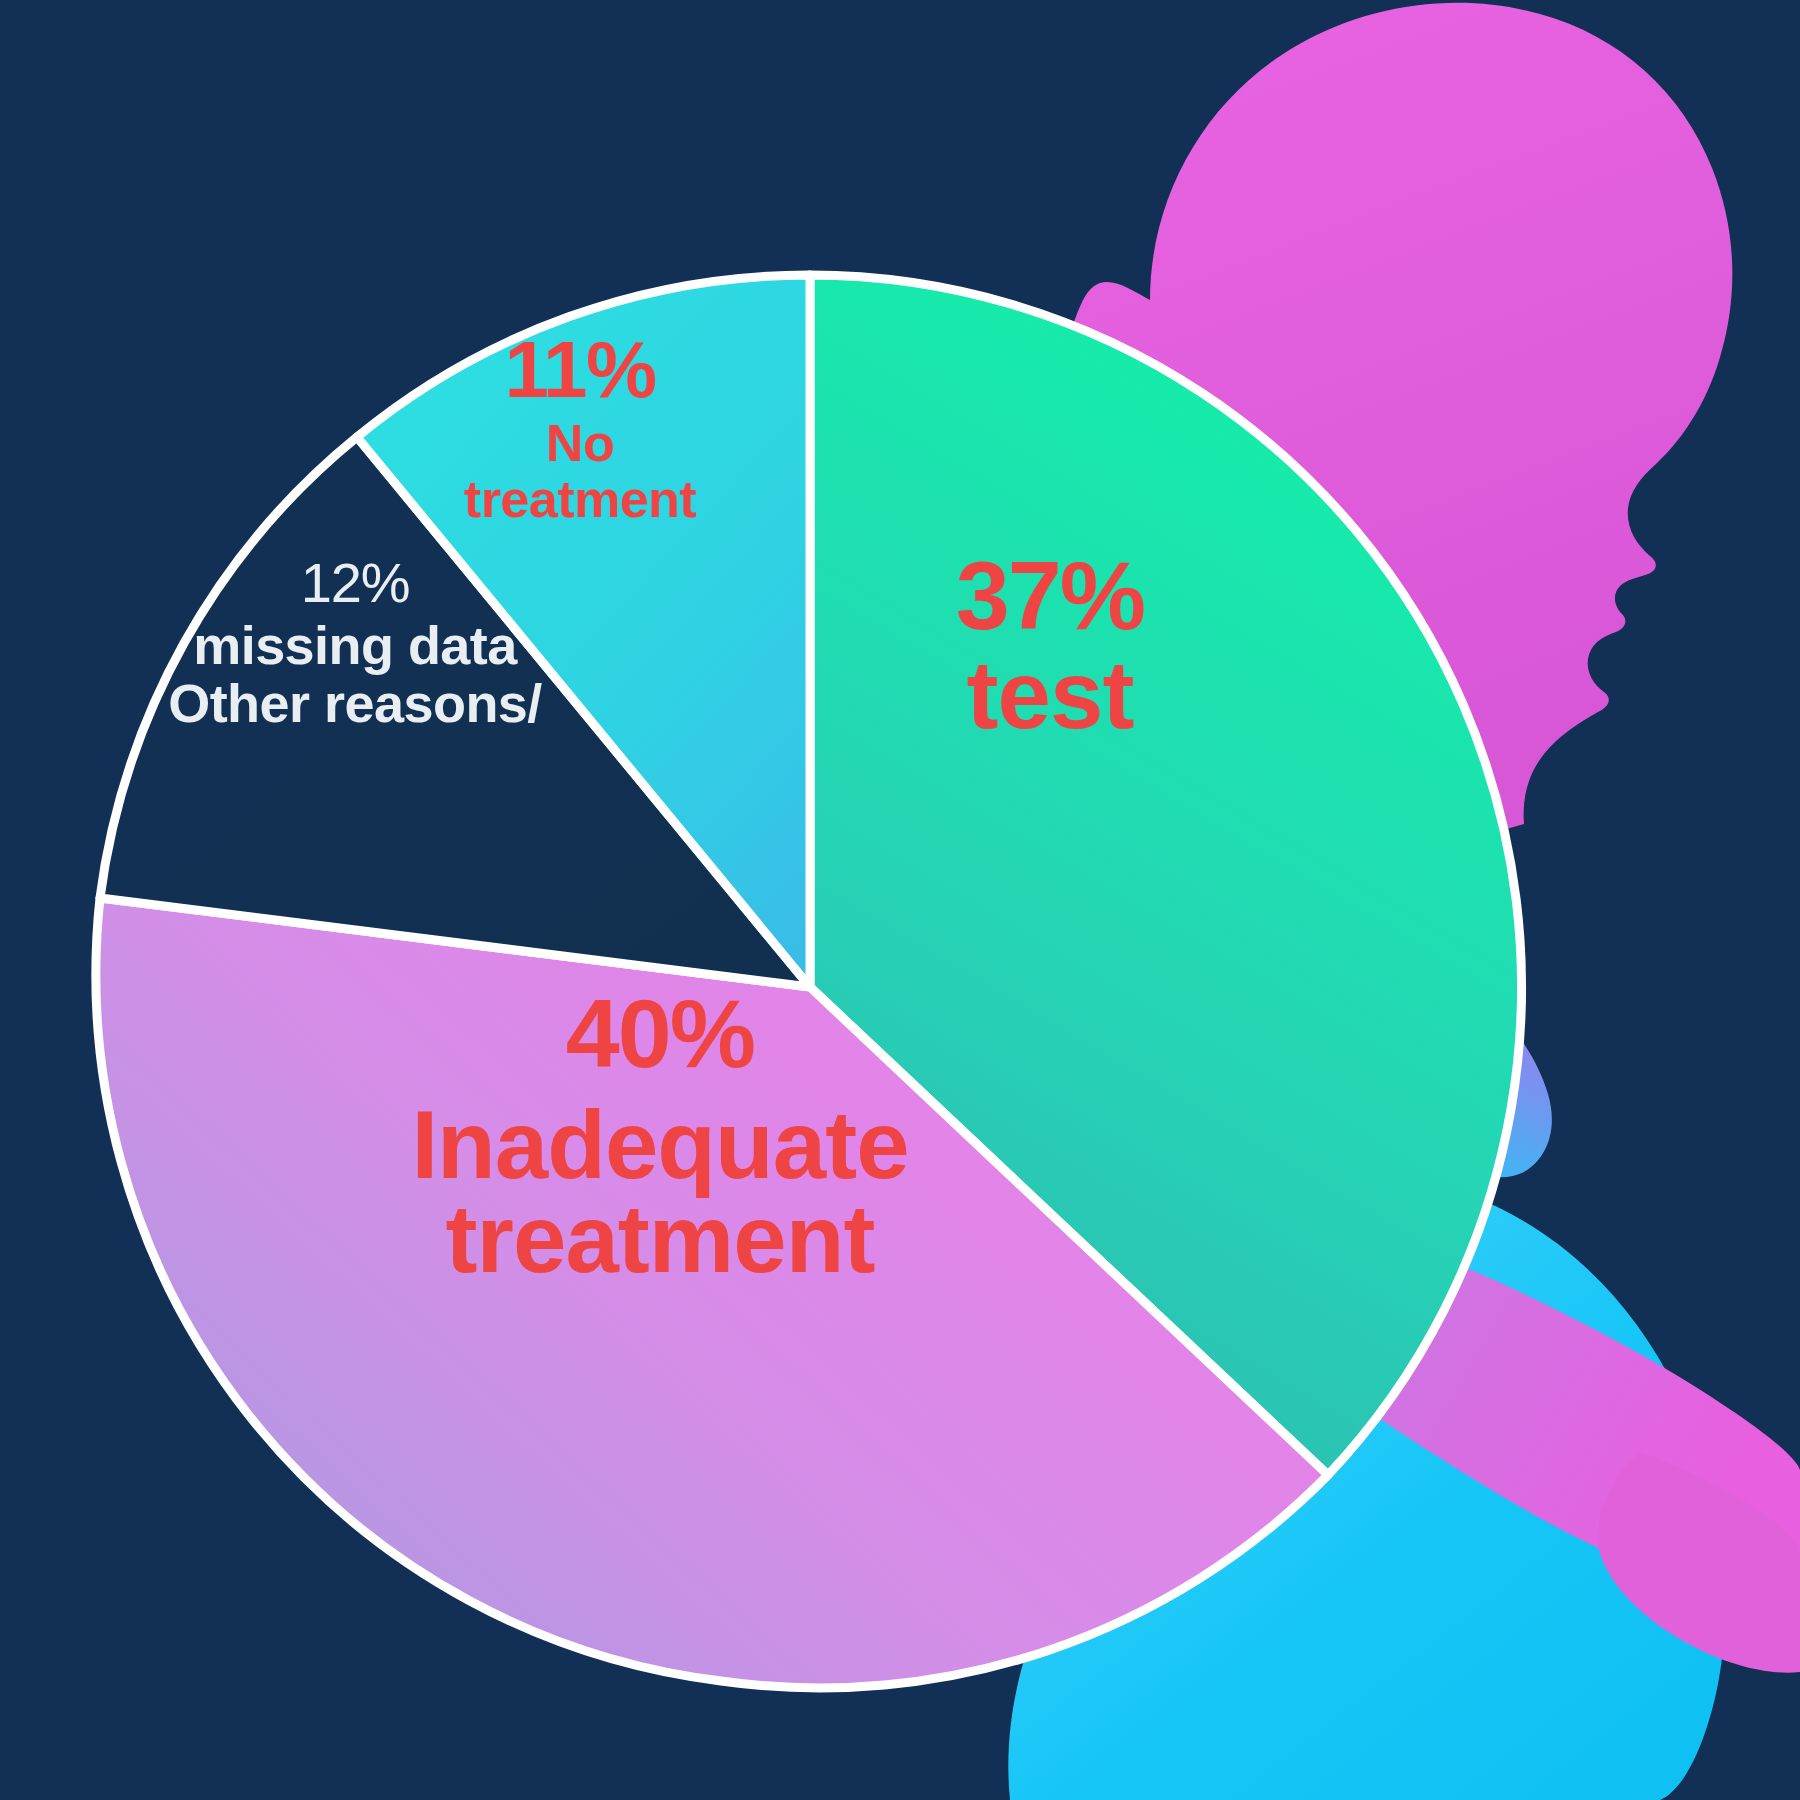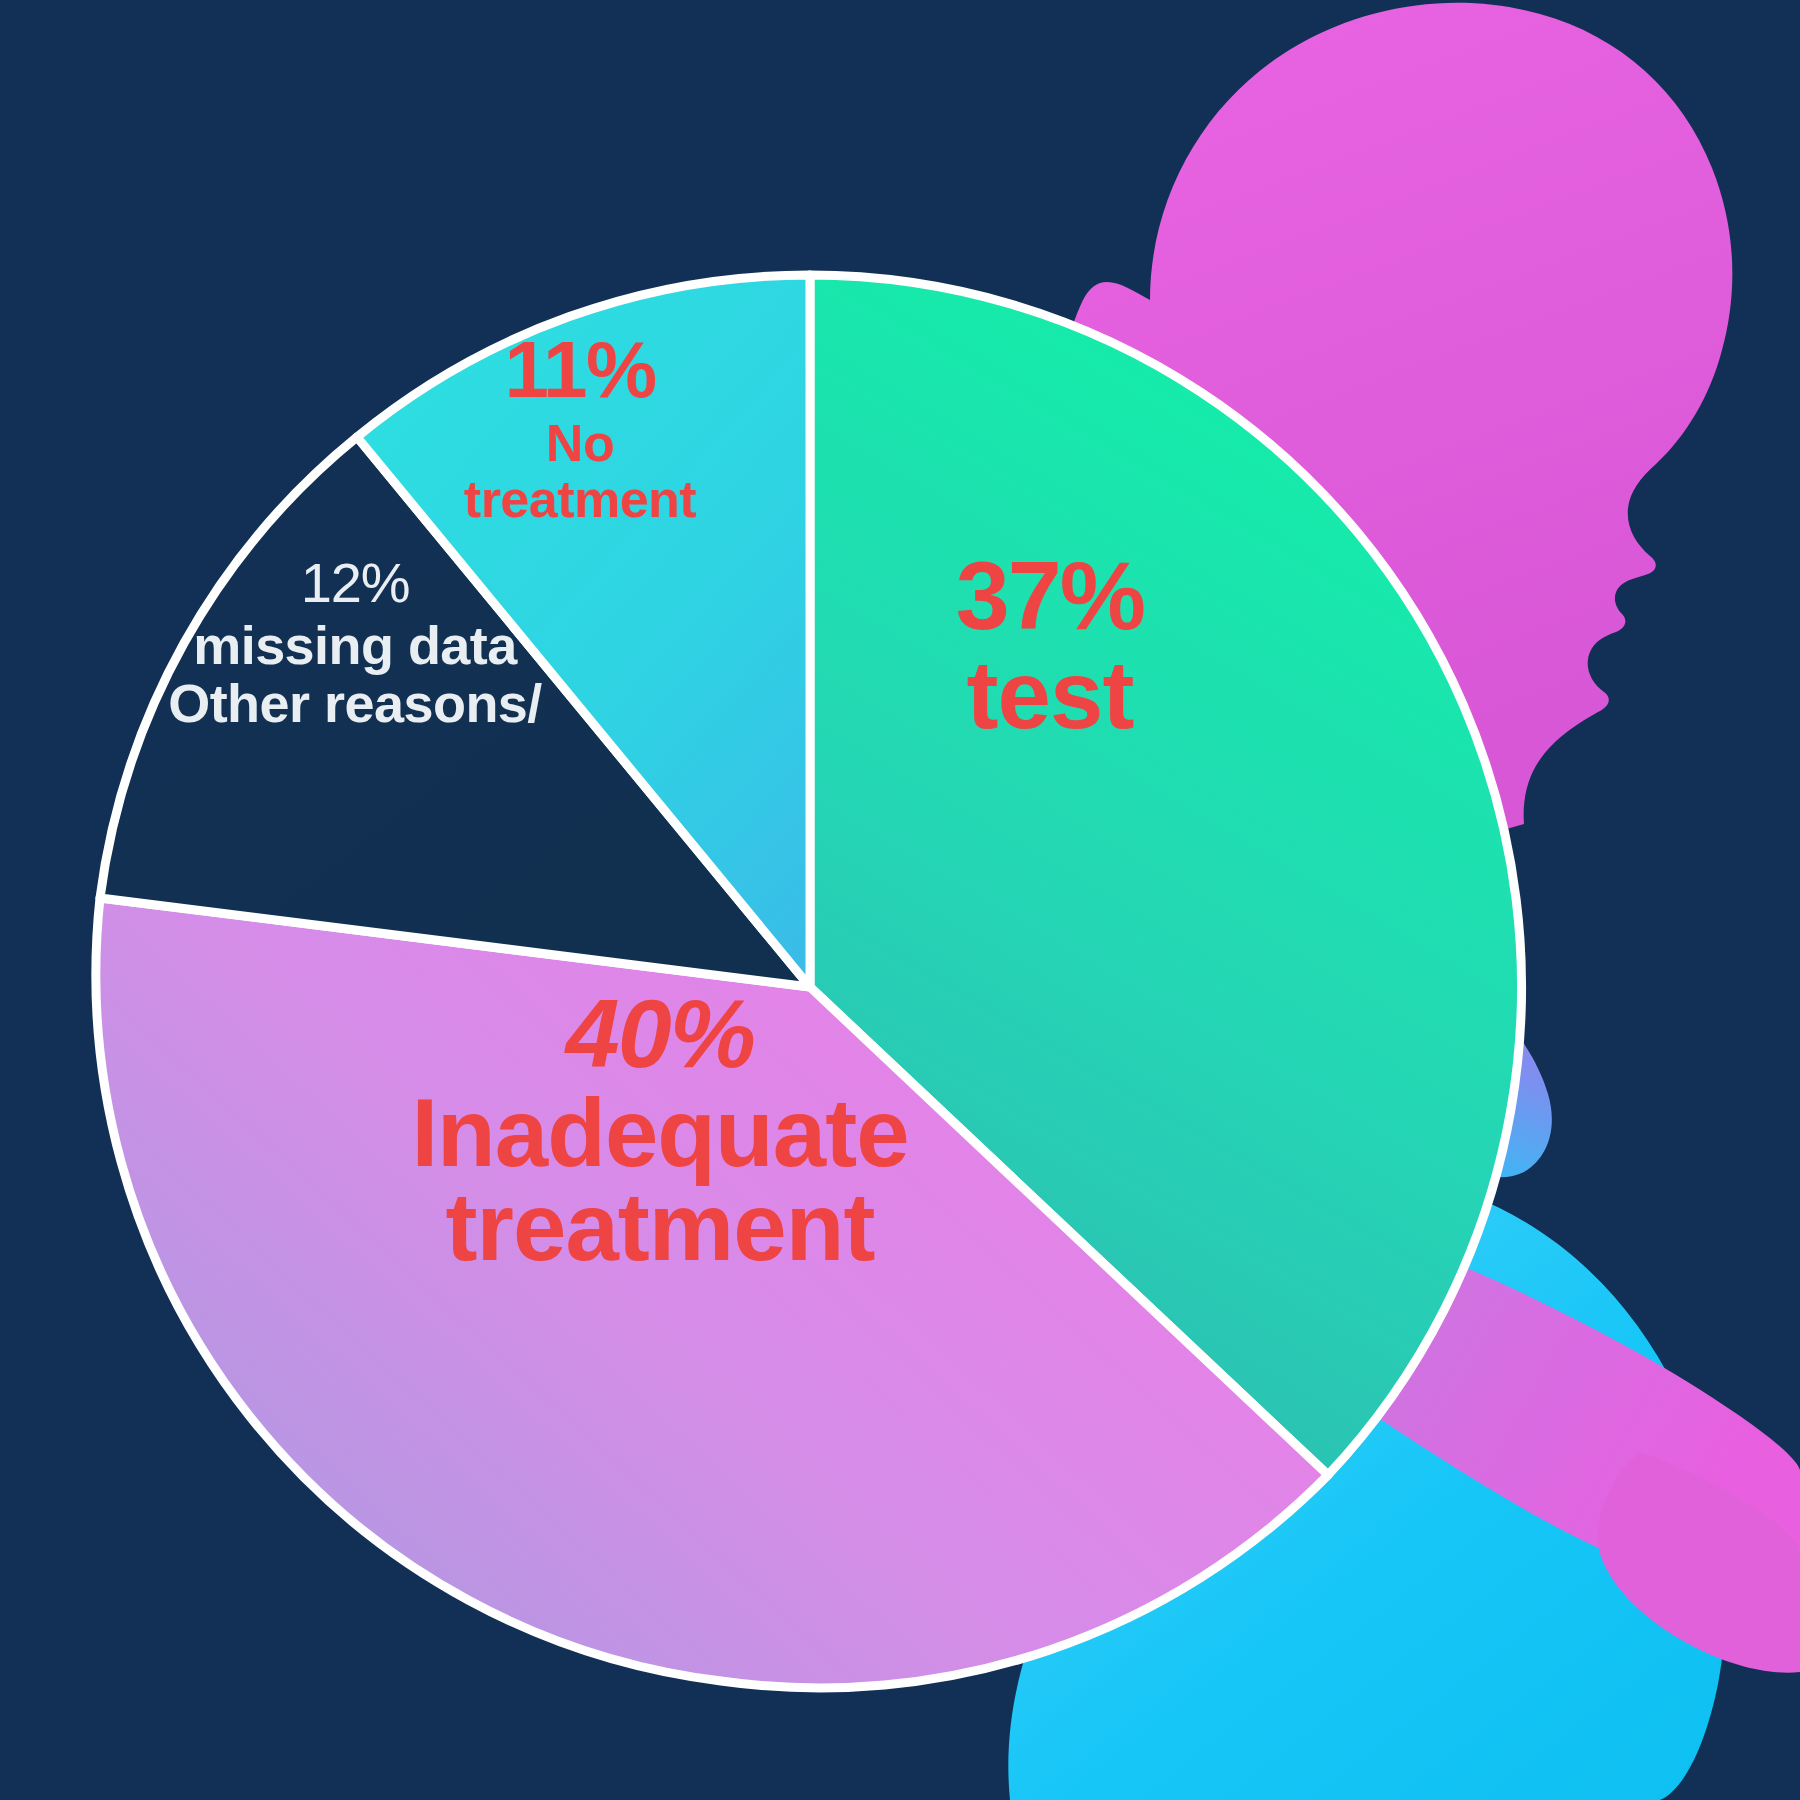--- a/index.html
+++ b/index.html
@@ -42,21 +42,21 @@
   .dark-text  { color: #ef4444; }
   .light-text { color: #e9eef2; }
 
   
   #label-no-timely-test { left: 770px; top: 547px; width: 560px; }
   #label-no-timely-test .pct { font-size: 97px; margin-bottom: 4px; }
   #label-no-timely-test .sub { font-size: 96px; line-height: 0.98; }
 
   
   #label-inadequate-treatment { left: 340px; top: 985px; width: 640px; }
-  #label-inadequate-treatment .pct { font-size: 97px; margin-bottom: 4px; font-style: italic; }
+  #label-inadequate-treatment .pct { font-size: 97px; margin-bottom: 16px; }
   #label-inadequate-treatment .sub { font-size: 96px; line-height: 0.98; }
 
   
   #label-other-reasons { left: 140px; top: 555px; width: 430px; }
   #label-other-reasons .pct { font-size: 56px; font-weight: 400; margin-bottom: 6px; }
   #label-other-reasons .sub { font-size: 54px; font-weight: 700; line-height: 1.07; }
 
   
   #label-no-treatment { left: 400px; top: 330px; width: 360px; }
   #label-no-treatment .pct { font-size: 80px; margin-bottom: 6px; }

